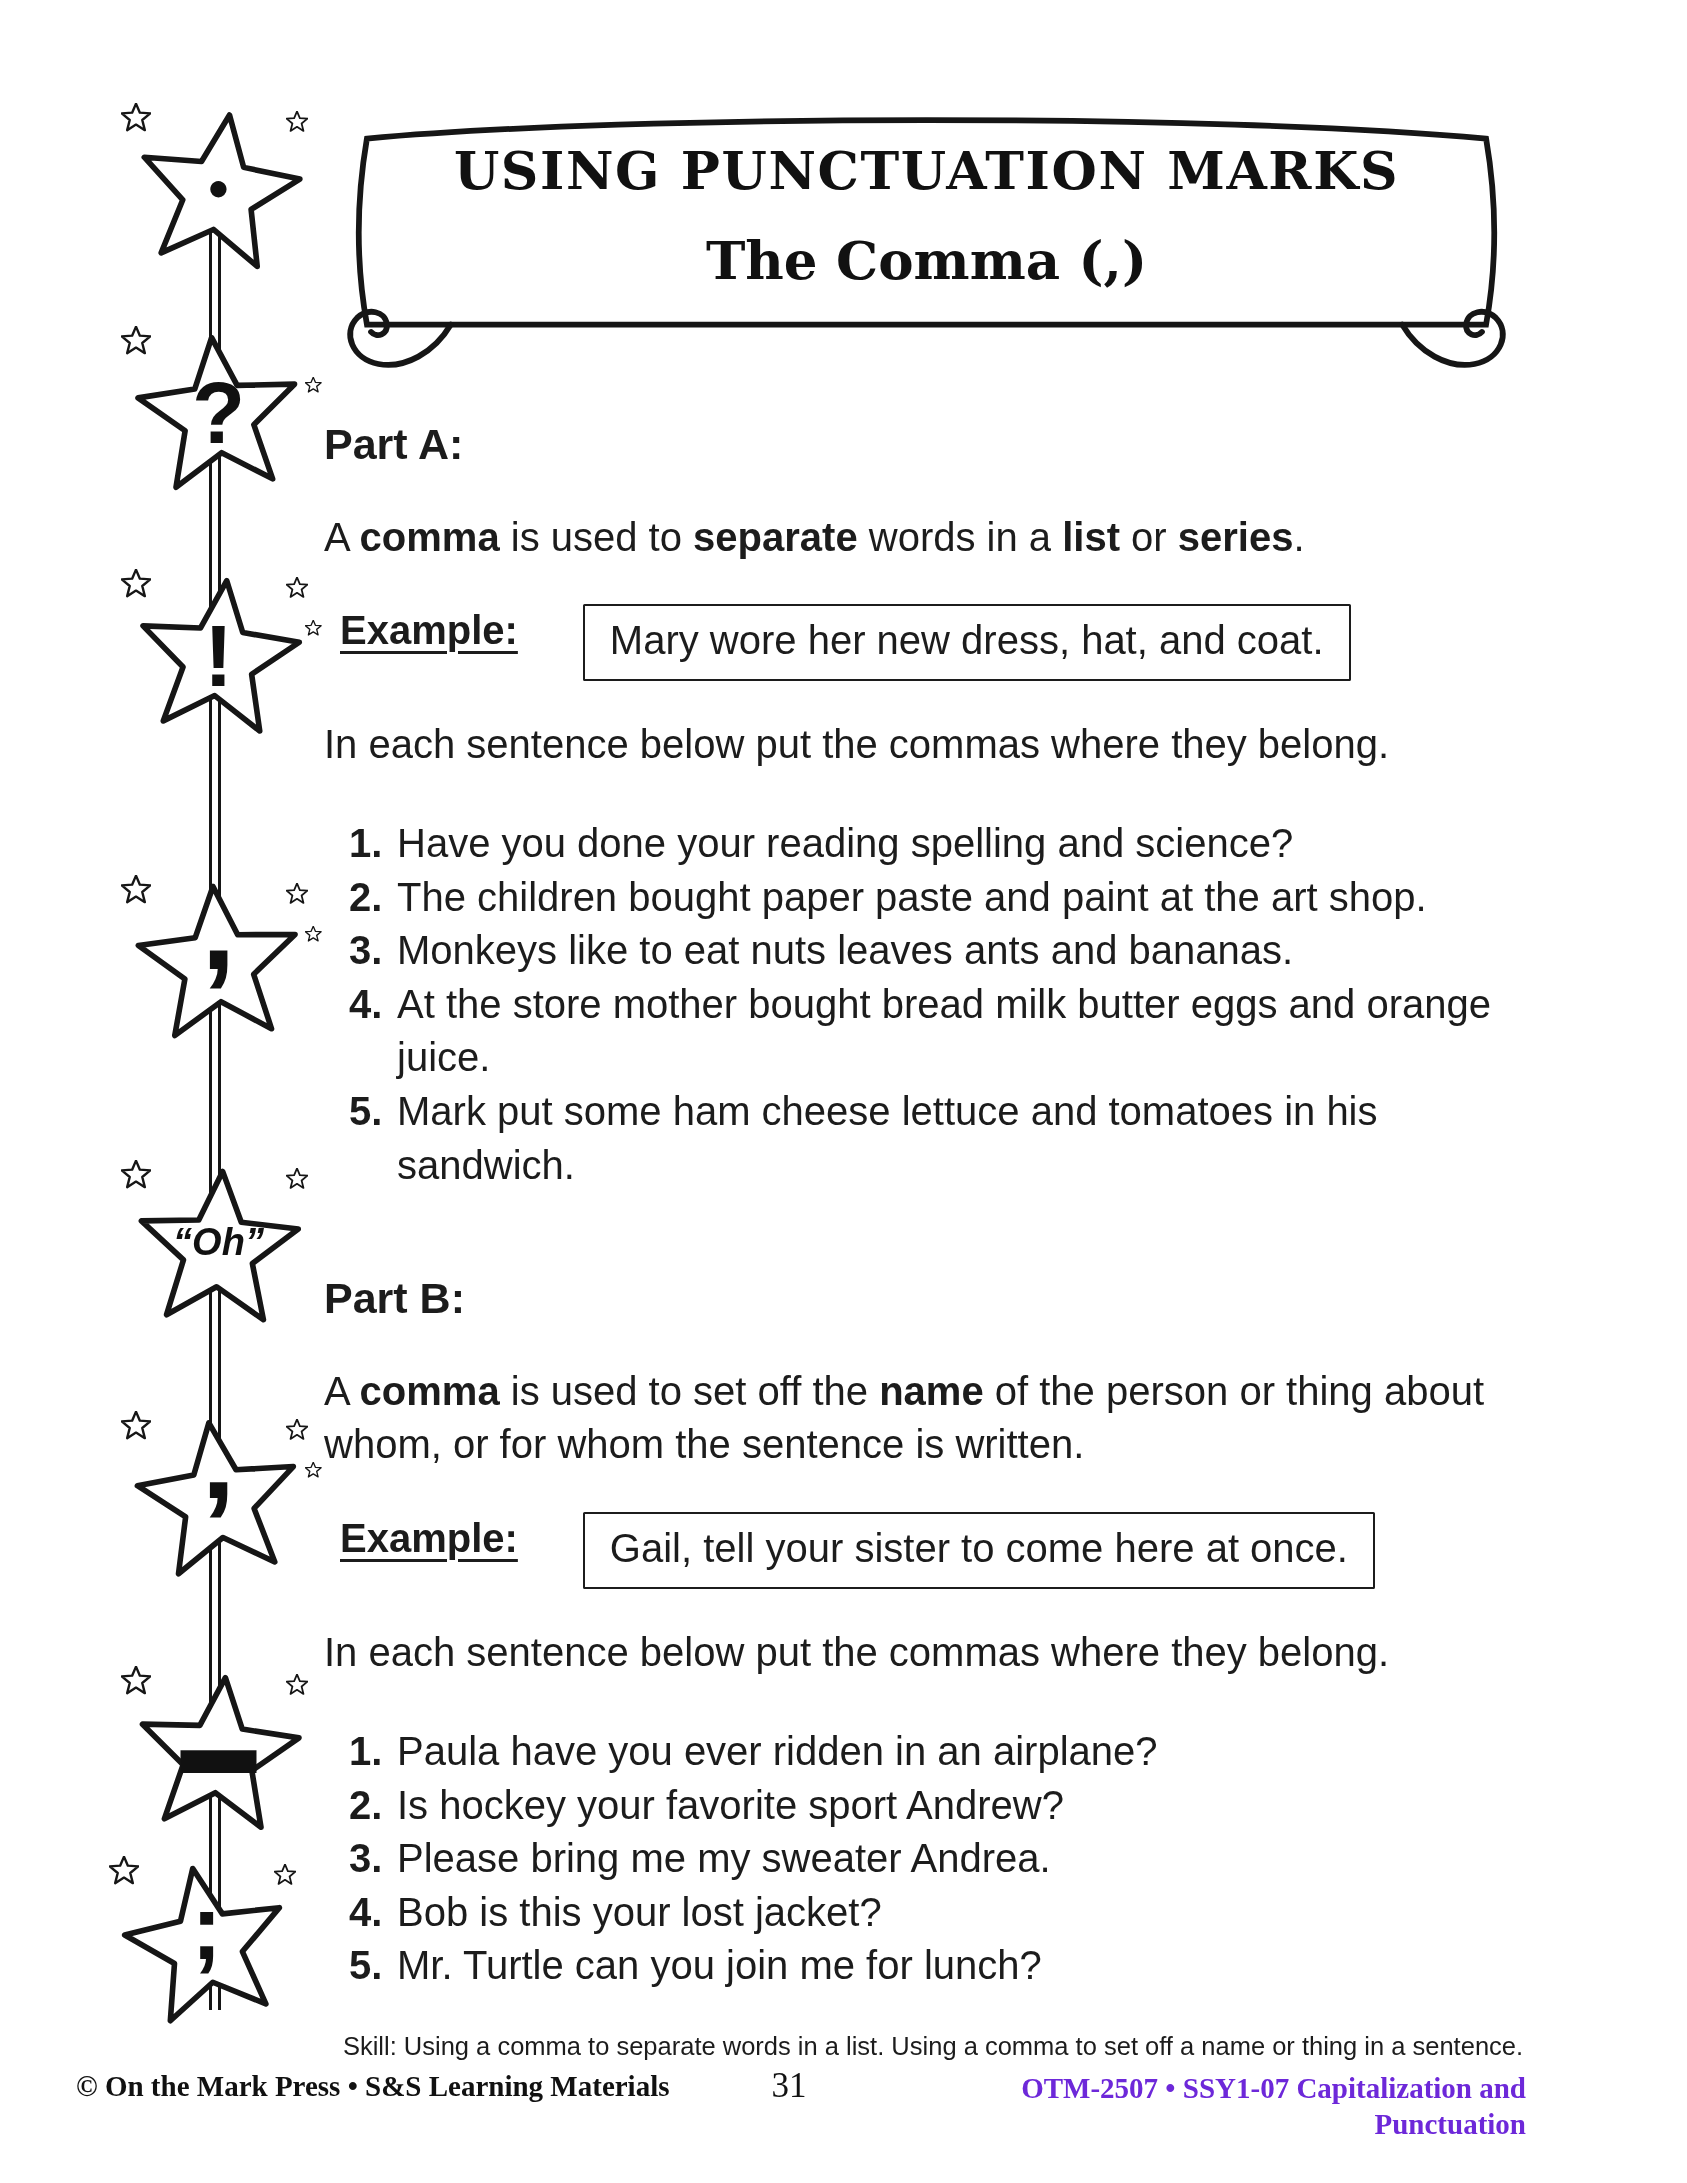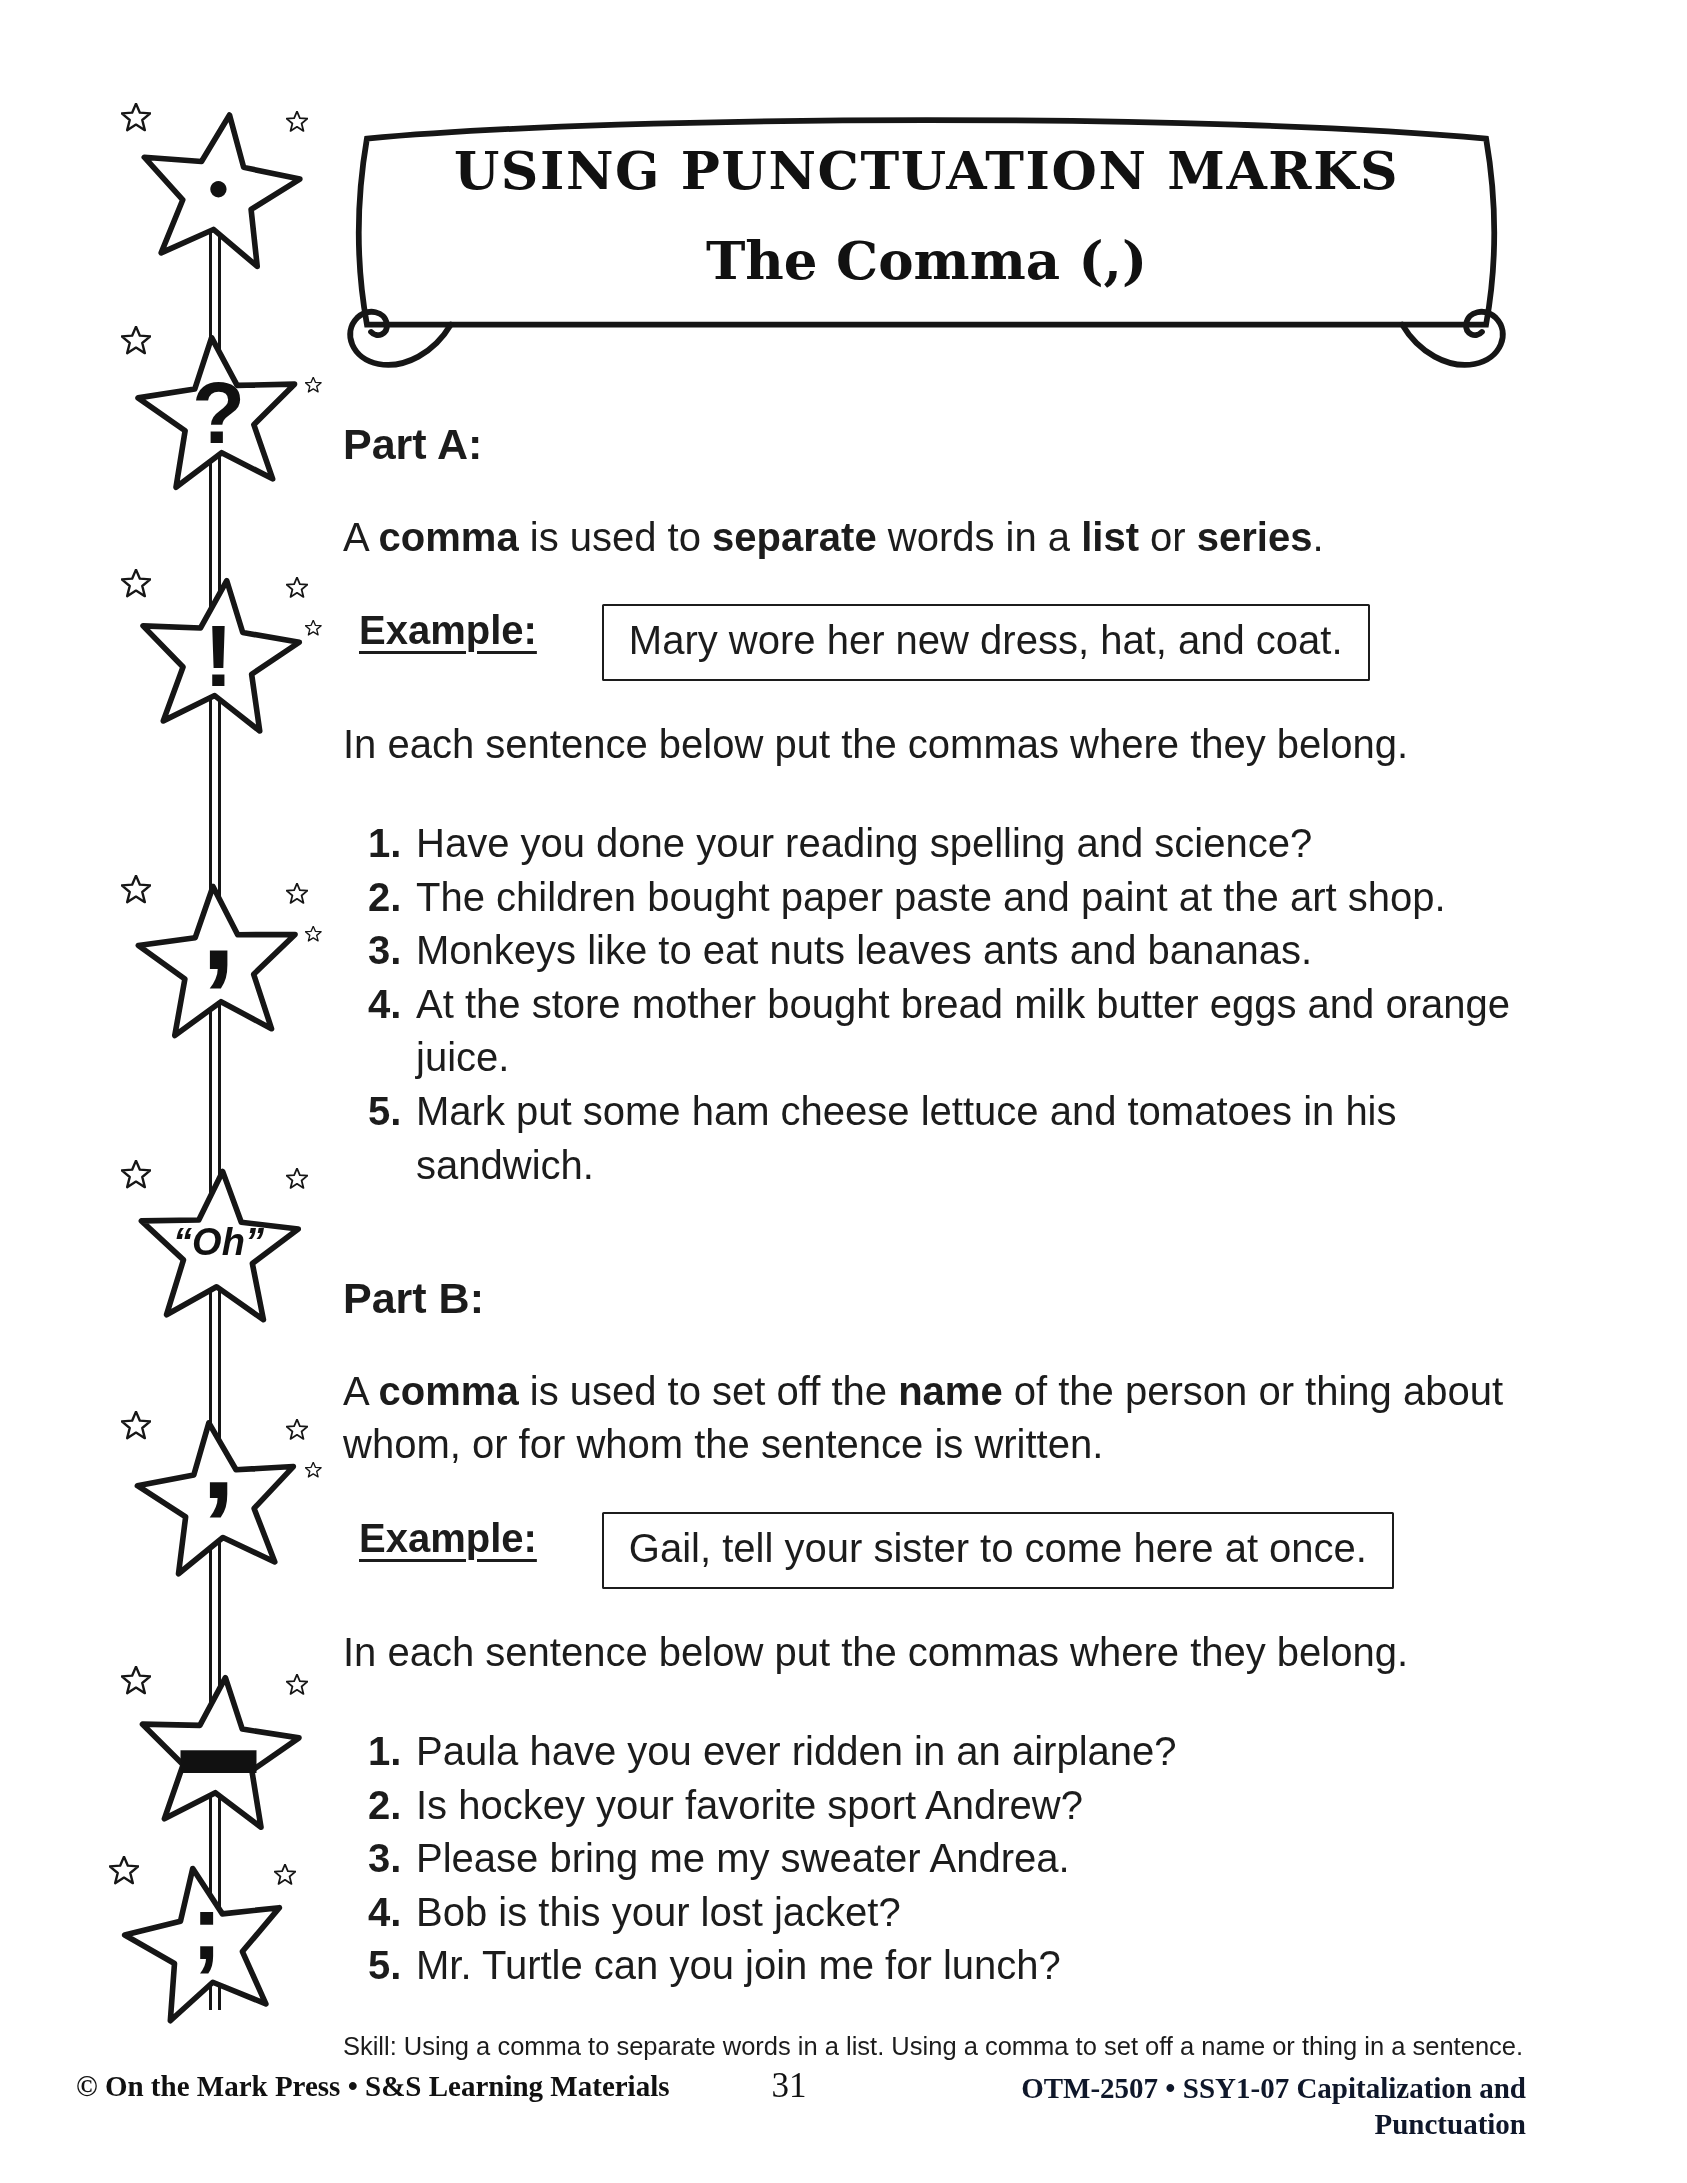--- a/index.html
+++ b/index.html
@@ -67,21 +67,21 @@
   }
   .banner-sub {
     position:absolute; top:125px; left:0; width:100%;
     text-align:center;
     font-family:"DejaVu Serif", serif;
     font-weight:700; font-size:53px; color:#111;
   }
 
   
   .content {
-    position:absolute; left:343px; top:416px; width:1182px;
+    position:absolute; left:324px; top:416px; width:1182px;
     font-size:40px; line-height:1.34; color:#1c1c1c;
   }
   .part-head { font-size:43px; font-weight:700; margin:0 0 37px; }
   .part-head-b { margin-top:78px; }
   .rule { margin:0 0 40px; }
   .rule b { font-weight:700; }
   .example-row { display:flex; align-items:flex-start; margin:0 16px 37px;gap:25px; }
   .ex-label {
     font-weight:700;
     text-decoration:underline; text-decoration-thickness:3.3px; text-underline-offset:6.6px;
@@ -107,21 +107,21 @@
     position:absolute; left:76px; top:2070px;
     font-family:"Liberation Serif", serif; font-weight:700; font-size:29px; color:#111;
   }
   .pagenum {
     position:absolute; left:789px; top:2066px; transform:translateX(-50%);
     font-family:"Liberation Serif", serif; font-size:35px; color:#111;
   }
   .code {
     position:absolute; right:161px; top:2070px;
     text-align:right; line-height:1.25;
-    font-family:"Liberation Serif", serif; font-weight:700; font-size:29px; color:#0f172a;
+    font-family:"Liberation Serif", serif; font-weight:700; font-size:29px; color:#6d28d9;
   }
 </style>
 </head>
 <body>
 
 <div class="page">
 
   <svg width="0" height="0" style="position:absolute" aria-hidden="true">
     <defs>
       <polygon id="star5" points="50,2 62.9,32.2 97.6,34.5 70.9,56.8 79.4,90.5 50,72 20.6,90.5 29.1,56.8 2.4,34.5 37.1,32.2"></polygon>

